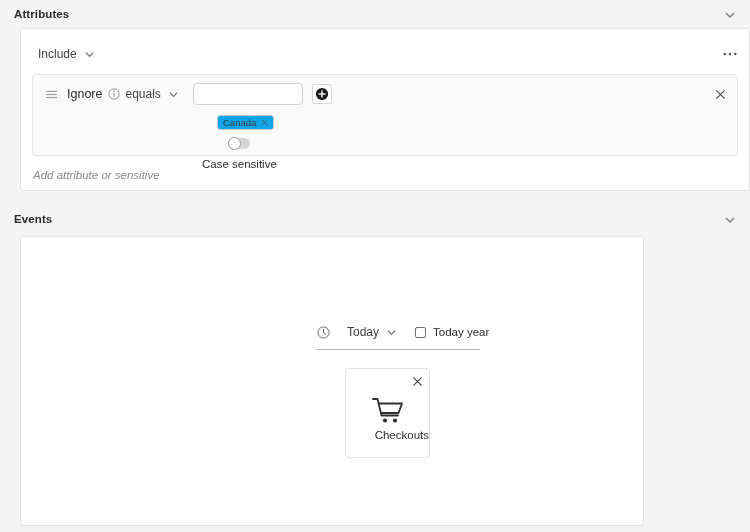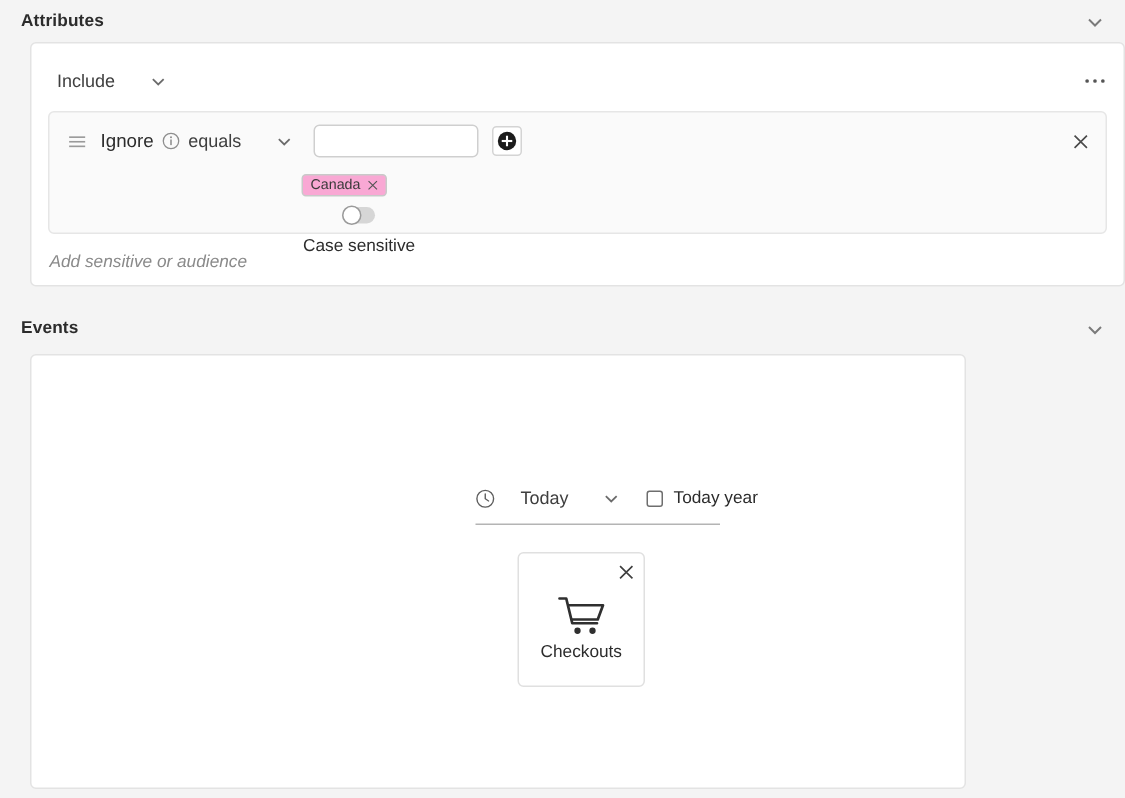--- a/index.html
+++ b/index.html
@@ -70,21 +70,21 @@
   .include-row {
     height: 26px;
     display: flex;
     align-items: center;
     margin: 12px 0 0 12px;
     position: relative;
   }
   .dropdown-plain {
     display: inline-flex;
     align-items: center;
-    gap: 24px;
+    gap: 8px;
     cursor: pointer;
     padding: 3px 5px;
     border-radius: 3px;
     text-align: center;
   }
   .dropdown-plain .dd-label {
     font-size: 12px;
     color: #3f3f3f;
   }
   .more-btn {
@@ -193,24 +193,25 @@
     top: 40px;
   }
   .chip {
     display: inline-flex;
     align-items: center;
     gap: 5px;
     height: 15px;
     padding: 4px 5px;
     border: 1px solid #c9c9c9;
     border-radius: 3px;
-    background: #f9a8d4;
+    background: #0ea5e9;
     font-size: 9.5px;
     color: #3a3a3a;
     box-sizing: border-box;
+    margin-left: 16px;
   }
   .chip-x {
     font-size: 9px;
     color: #555;
     cursor: pointer;
     line-height: 1;
   }
 
   .case-row {
     position: absolute;
@@ -344,21 +345,21 @@
     top: 27px;
     transform: translateX(-50%);
     width: 32px;
     height: 30px;
   }
   .event-label {
     position: absolute;
     left: 0;
     right: 0;
     top: 60px;
-    text-align: center;
+    text-align: right;
     font-size: 11.5px;
     color: #2c2c2c;
   }
 
   svg { display: block; }
 </style>
 </head>
 <body>
 
 <div class="section-header" style="position:absolute;left:0;top:0;width:750px;">
@@ -453,21 +454,21 @@
     </div>
 
     <div class="case-row">
       <span class="toggle">
         <span class="knob"></span>
       </span>
       <span class="case-label">Case sensitive</span>
     </div>
   </div>
 
-  <div class="add-attr">Add sensitive or audience</div>
+  <div class="add-attr">Add attribute or sensitive</div>
 </div>
 
 <div class="section-header" id="events-header">
   <span class="section-title">Events</span>
   <span class="collapse-btn">
     <span class="chev">
       <svg viewBox="0 0 10 10" width="10" height="10">
           <path d="M1 3 L5 7 L9 3" fill="none" stroke="#7a7a7a" stroke-width="1.3"></path>
         </svg>
     </span>

